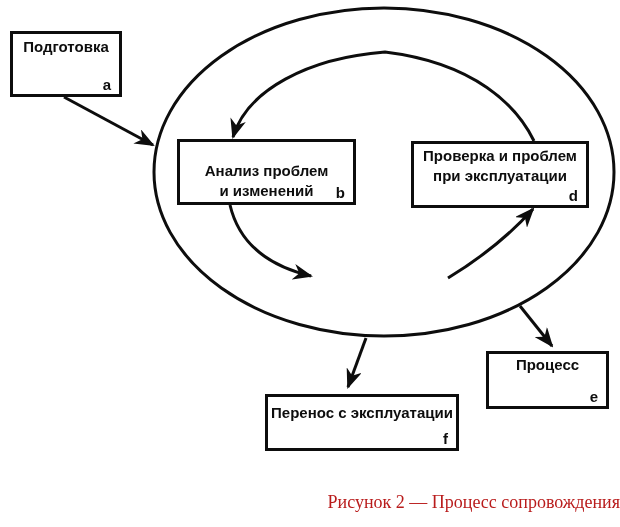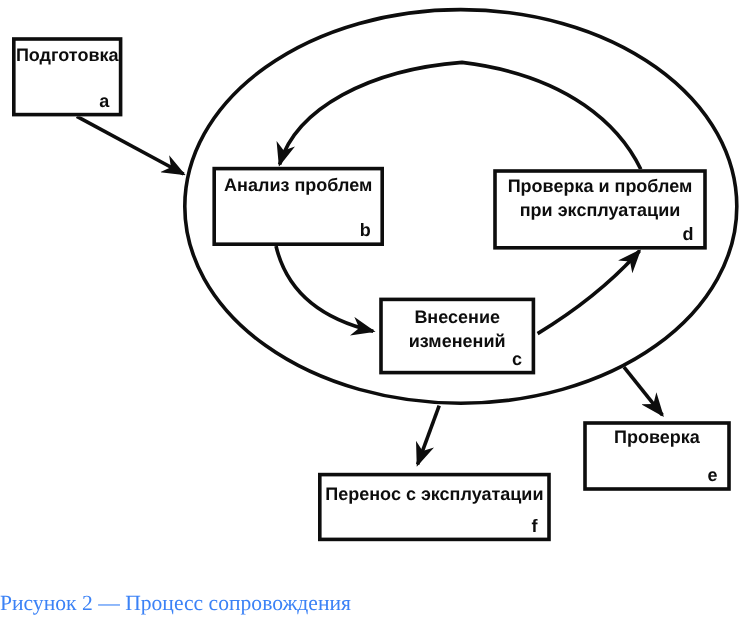--- a/index.html
+++ b/index.html
@@ -35,36 +35,36 @@
     color: #0d0d0d;
   }
   .box .letter {
     position: absolute;
     right: 8px;
     bottom: 1px;
     font-weight: bold;
     font-size: 15px;
     line-height: 16px;
   }
-  #box-a { left: 10px;  top: 31px;  width: 92px; height: 66px; padding-top: 3px; }
-  #box-b { left: 177px; top: 139px; width: 143px; height: 66px; padding-top: 3px; }
+  #box-a { left: 10px;  top: 31px;  width: 112px; height: 66px; padding-top: 3px; }
+  #box-b { left: 177px; top: 139px; width: 179px; height: 66px; padding-top: 19px; }
   #box-d { left: 411px; top: 141px; width: 178px; height: 67px; padding-top: 2px; }
   #box-c { left: 316px; top: 248px; width: 130px; height: 64px; padding-top: 4px; }
   #box-e { left: 486px; top: 351px; width: 123px; height: 58px; padding-top: 1px; }
   #box-f { left: 265px; top: 394px; width: 194px; height: 57px; padding-top: 6px; }
   #caption {
     position: absolute;
     left: 0;
     top: 492px;
     width: 620px;
-    text-align: left;
+    text-align: right;
     font-family: "Liberation Serif", serif;
     font-size: 18px;
     font-weight: normal;
-    color: #3b82f6;
+    color: #b91c1c;
   }
 </style>
 </head>
 <body>
 
 <div id="page">
 
   <svg id="arrow-layer" viewBox="0 0 620 527">
     <defs>
       <marker id="ah" viewBox="0 0 10 8" refX="9" refY="4" markerWidth="20" markerHeight="16" orient="auto" markerUnits="userSpaceOnUse">
@@ -82,37 +82,33 @@
     </g>
   </svg>
 
   <div class="box" id="box-a">
     <div>Подготовка</div>
     <span class="letter">a</span>
   </div>
 
   <div class="box" id="box-b">
     <div>Анализ проблем</div>
+    <div>и изменений</div>
     <span class="letter">b</span>
   </div>
 
-  <div class="box" id="box-c">
-    <div>Внесение</div>
-    <div>изменений</div>
-    <span class="letter">c</span>
-  </div>
 
   <div class="box" id="box-d">
     <div>Проверка и проблем</div>
     <div>при эксплуатации</div>
     <span class="letter">d</span>
   </div>
 
   <div class="box" id="box-e">
-    <div>Проверка</div>
+    <div>Процесс</div>
     <span class="letter">e</span>
   </div>
 
   <div class="box" id="box-f">
     <div>Перенос с эксплуатации</div>
     <span class="letter">f</span>
   </div>
 
   <div id="caption">Рисунок 2 — Процесс сопровождения</div>
 

